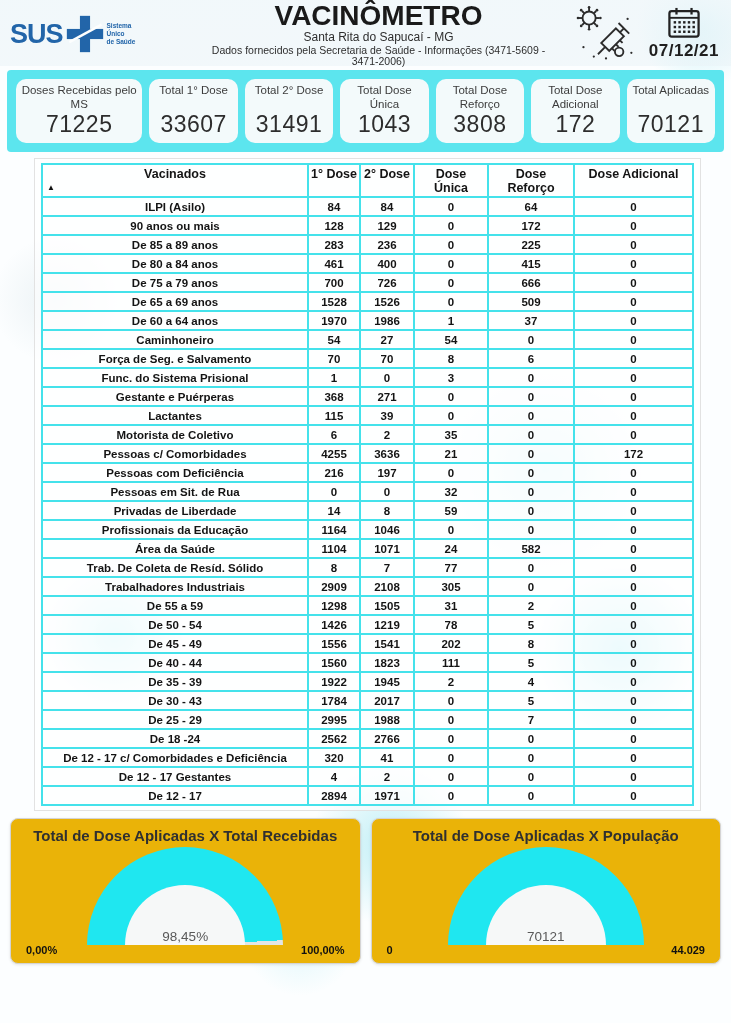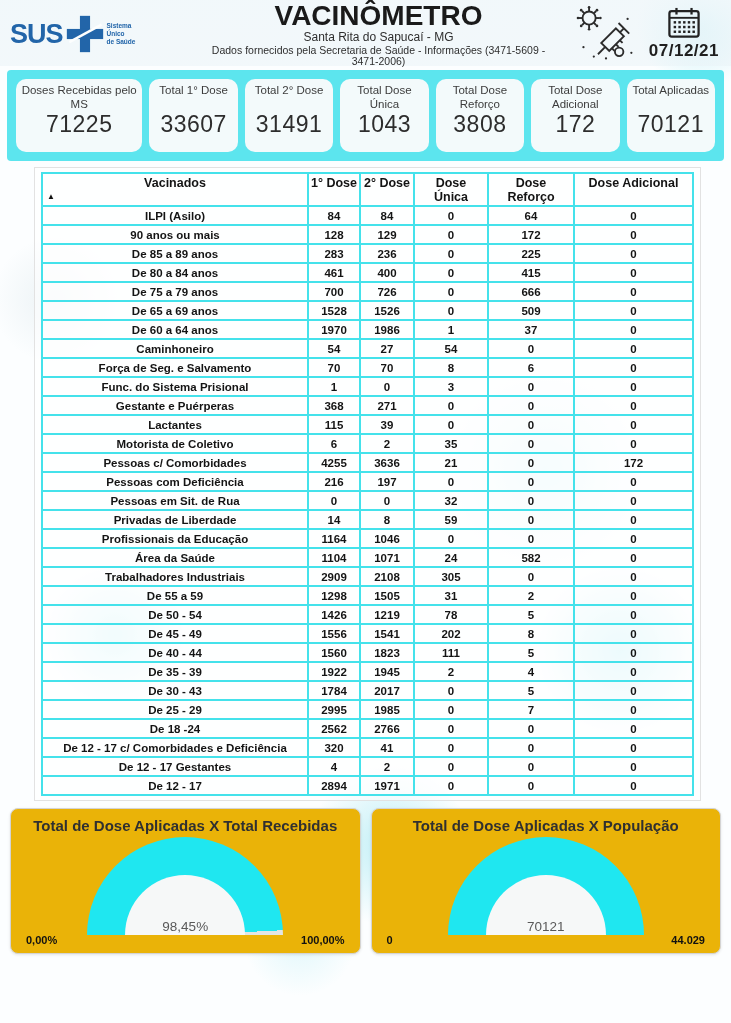--- a/index.html
+++ b/index.html
@@ -37,21 +37,21 @@
   .date { font-size: 17px; font-weight: bold; color: #1f1f1f; letter-spacing: .5px; }
 
   
   .stats-band {
     margin: 4px 7px 0 7px; border-radius: 4px;
     background: #5CE5EE;
     padding: 9px 9px; display: flex; gap: 7px;
   }
   .stat-card {
     flex: 1; background: #F3FAFB; border-radius: 10px;
-    padding: 5px 2px 14px; text-align: center;
+    padding: 5px 2px 5px; text-align: center;
     display: flex; flex-direction: column; justify-content: space-between; min-height: 56px;
   }
   .stat-card.wide { flex: 1.45; }
   .stat-label { font-size: 11.5px; color: #3c3c3c; line-height: 1.18; }
   .stat-value { font-size: 23px; color: #2d2d2d; font-weight: 500; letter-spacing: .5px; }
 
   
   .table-wrap {
     margin: 6px 30px 0 34px;
     background: rgba(255,255,255,.55);
@@ -382,20 +382,28 @@
           </tr>
           <tr>
             <td>Área da Saúde</td>
             <td>1104</td>
             <td>1071</td>
             <td>24</td>
             <td>582</td>
             <td>0</td>
           </tr>
           <tr>
+            <td>Trab. De Coleta de Resíd. Sólido</td>
+            <td>8</td>
+            <td>7</td>
+            <td>77</td>
+            <td>0</td>
+            <td>0</td>
+          </tr>
+          <tr>
             <td>Trabalhadores Industriais</td>
             <td>2909</td>
             <td>2108</td>
             <td>305</td>
             <td>0</td>
             <td>0</td>
           </tr>
           <tr>
             <td>De 55 a 59</td>
             <td>1298</td>
@@ -440,21 +448,21 @@
             <td>De 30 - 43</td>
             <td>1784</td>
             <td>2017</td>
             <td>0</td>
             <td>5</td>
             <td>0</td>
           </tr>
           <tr>
             <td>De 25 - 29</td>
             <td>2995</td>
-            <td>1985</td>
+            <td>1988</td>
             <td>0</td>
             <td>7</td>
             <td>0</td>
           </tr>
           <tr>
             <td>De 18 -24</td>
             <td>2562</td>
             <td>2766</td>
             <td>0</td>
             <td>0</td>

